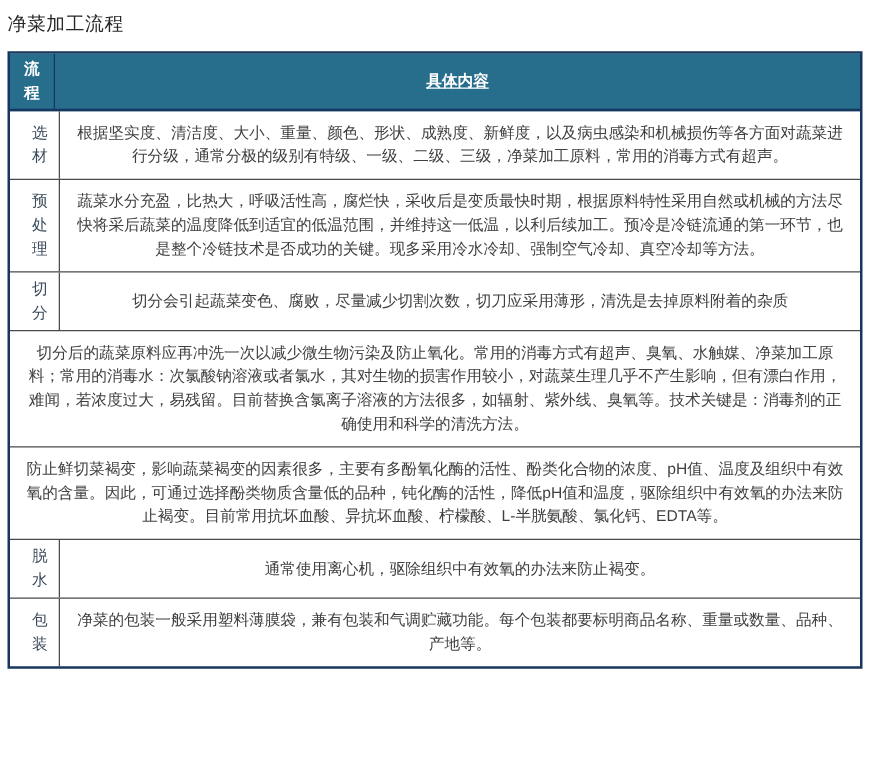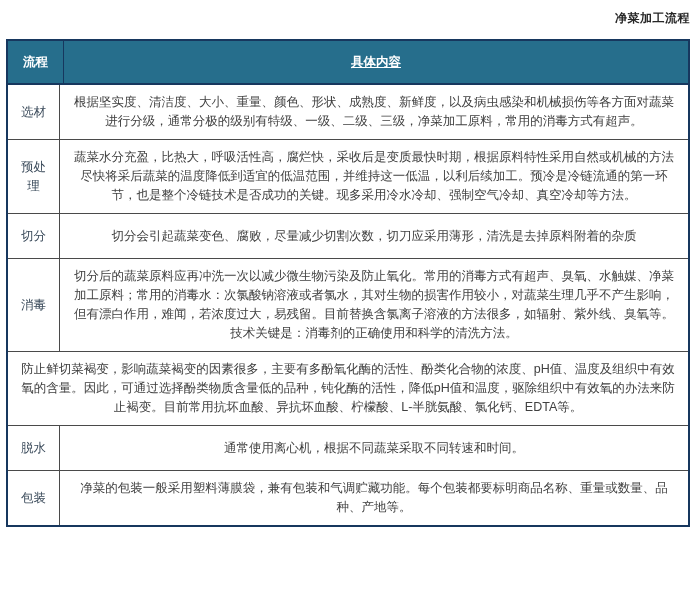--- a/index.html
+++ b/index.html
@@ -16,42 +16,42 @@
   body{
     font-family:"Liberation Sans","DejaVu Sans",sans-serif;
     width:696px;height:612px;overflow:hidden;
   }
   .page{
     width:696px;height:612px;
     background:var(--page_bg);
     padding:8px 6px 6px 6px;
   }
   .title{
-    text-align:right;
-    font-size:12px;
-    font-weight:bold;
+    text-align:left;
+    font-size:15px;
+    font-weight:normal;
     color:var(--title_text);
     letter-spacing:0.5px;
     padding:2px 0 12px 0;
   }
   .table{
     border:2px solid var(--outer_border);
     width:684px;
     background:#fff;
   }
   .hrow{
     display:flex;
     background:var(--header_bg);
     color:var(--header_text);
     font-weight:bold;
     font-size:12.5px;
     border-bottom:2px solid var(--outer_border);
   }
   .hrow .hcell-process{
-    width:56px;
+    width:36px;
     min-height:42px;
     display:flex;align-items:center;justify-content:center;
     text-align:center;
     word-break:break-all;
     line-height:19px;
     padding:3px 9px;
     border-right:1.5px solid var(--outer_border);
   }
   .hrow .hcell-content{
     flex:1;
@@ -60,23 +60,23 @@
     text-decoration:underline;
   }
   .trow{
     display:flex;
     border-bottom:1px solid var(--inner_border);
     color:var(--body_text);
     font-size:12.5px;
   }
   .trow:last-child{border-bottom:none;}
   .cell-process{
-    width:52px;
+    width:40px;
     display:flex;align-items:center;justify-content:center;
-    text-align:center;
+    text-align:right;
     word-break:break-all;
     line-height:19px;
     padding:4px 9px;
     border-right:1px solid var(--inner_border);
     color:#3A4A5A;
   }
   .cell-content{
     flex:1;
     display:flex;align-items:center;justify-content:center;
     text-align:center;
@@ -104,29 +104,28 @@
         </div>
         <div class="trow">
           <div class="cell-process">预处理</div>
           <div class="cell-content">蔬菜水分充盈，比热大，呼吸活性高，腐烂快，采收后是变质最快时期，根据原料特性采用自然或机械的方法尽快将采后蔬菜的温度降低到适宜的低温范围，并维持这一低温，以利后续加工。预冷是冷链流通的第一环节，也是整个冷链技术是否成功的关键。现多采用冷水冷却、强制空气冷却、真空冷却等方法。</div>
         </div>
         <div class="trow">
           <div class="cell-process">切分</div>
           <div class="cell-content">切分会引起蔬菜变色、腐败，尽量减少切割次数，切刀应采用薄形，清洗是去掉原料附着的杂质</div>
         </div>
         <div class="trow">
-          <div class="cell-process">消毒</div>
           <div class="cell-content">切分后的蔬菜原料应再冲洗一次以减少微生物污染及防止氧化。常用的消毒方式有超声、臭氧、水触媒、净菜加工原料；常用的消毒水：次氯酸钠溶液或者氯水，其对生物的损害作用较小，对蔬菜生理几乎不产生影响，但有漂白作用，难闻，若浓度过大，易残留。目前替换含氯离子溶液的方法很多，如辐射、紫外线、臭氧等。技术关键是：消毒剂的正确使用和科学的清洗方法。</div>
         </div>
         <div class="trow">
           <div class="cell-content">防止鲜切菜褐变，影响蔬菜褐变的因素很多，主要有多酚氧化酶的活性、酚类化合物的浓度、pH值、温度及组织中有效氧的含量。因此，可通过选择酚类物质含量低的品种，钝化酶的活性，降低pH值和温度，驱除组织中有效氧的办法来防止褐变。目前常用抗坏血酸、异抗坏血酸、柠檬酸、L-半胱氨酸、氯化钙、EDTA等。</div>
         </div>
         <div class="trow">
           <div class="cell-process">脱水</div>
-          <div class="cell-content">通常使用离心机，根据不同蔬菜采取不同转速和时间。</div>
+          <div class="cell-content">通常使用离心机，驱除组织中有效氧的办法来防止褐变。</div>
         </div>
         <div class="trow">
           <div class="cell-process">包装</div>
           <div class="cell-content">净菜的包装一般采用塑料薄膜袋，兼有包装和气调贮藏功能。每个包装都要标明商品名称、重量或数量、品种、产地等。</div>
         </div>
       </div>
   </div>
 </div>
 
 </body></html>

